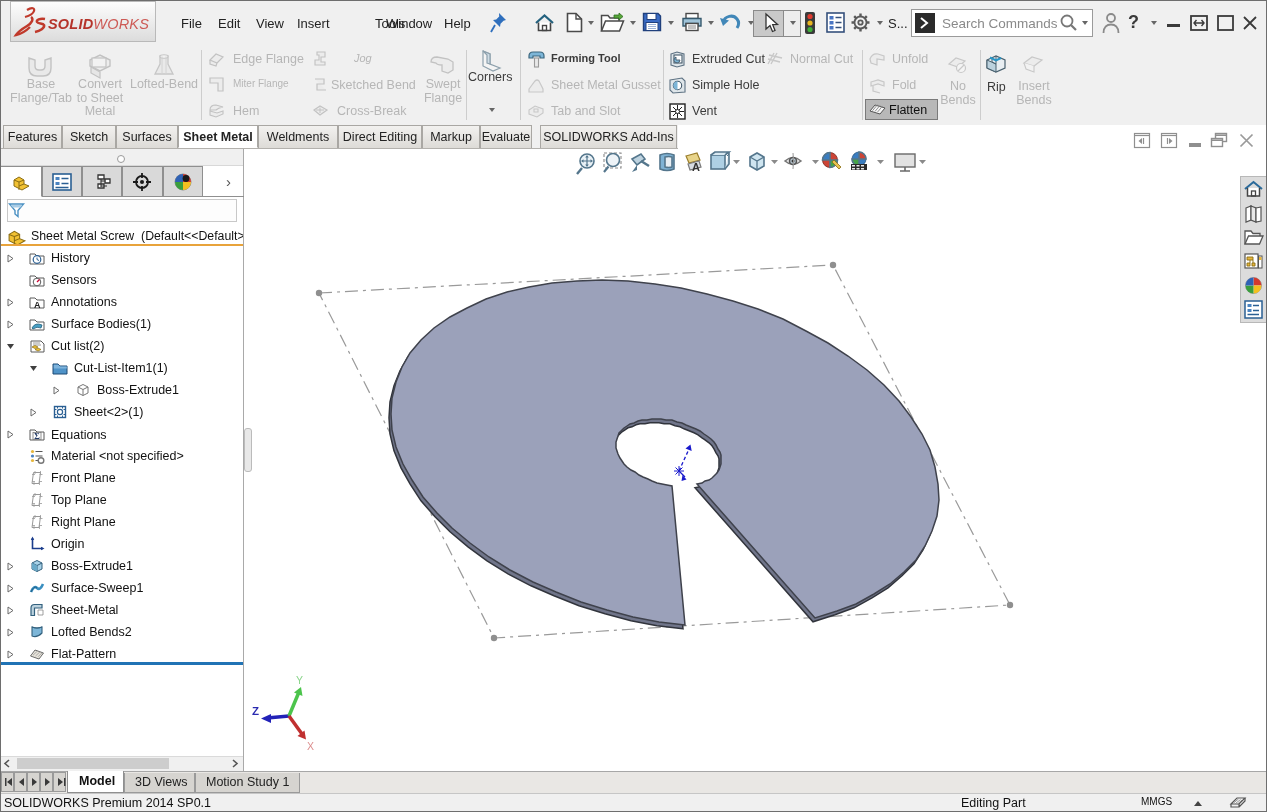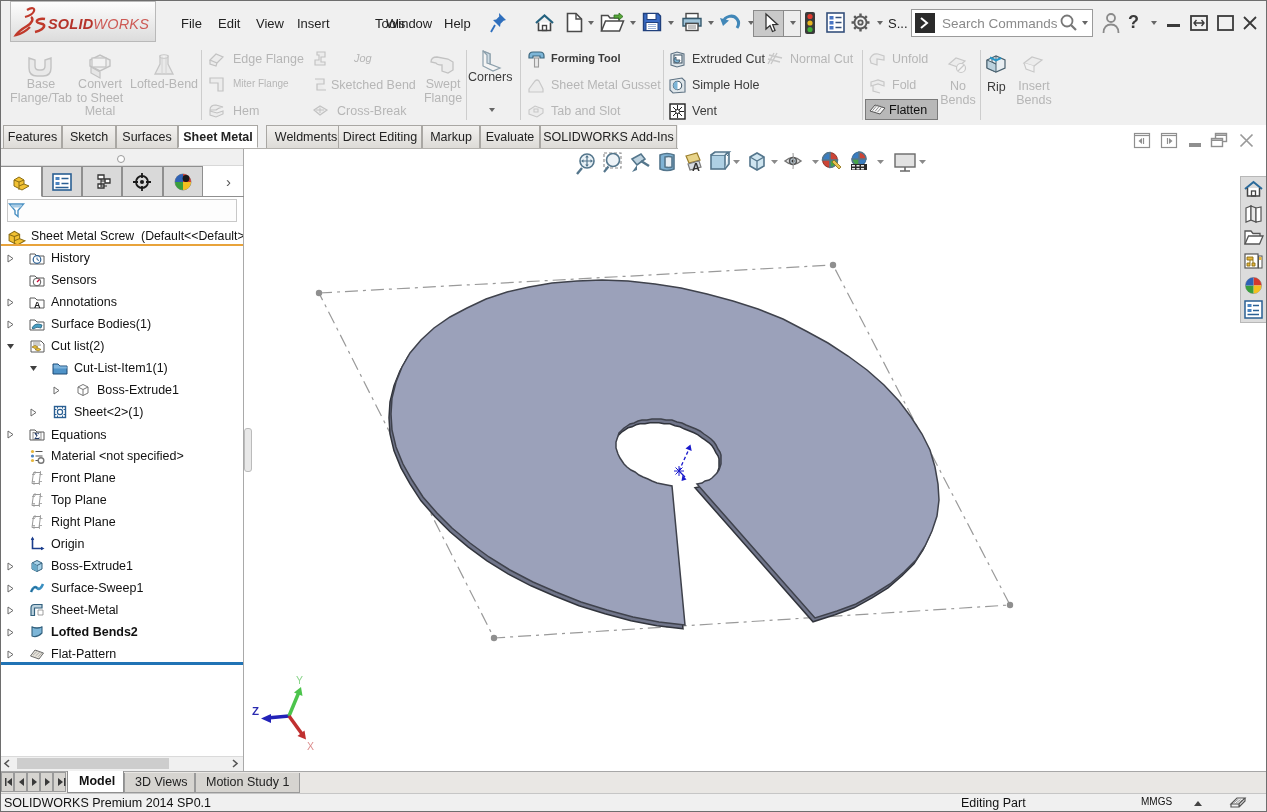--- a/index.html
+++ b/index.html
@@ -282,24 +282,24 @@
 <div class="sep" style="left:520px;"></div>
 <div class="sep" style="left:663px;"></div>
 <div class="sep" style="left:862px;"></div>
 <div class="sep" style="left:980px;"></div>
 
 <div class="abs" style="left:0;top:125px;width:1267px;height:24px;background:#f0f0f0;border-bottom:1px solid #b3b1ad;box-sizing:border-box;"></div>
 <div class="rtab" style="left:3px;width:59px;">Features</div>
 <div class="rtab" style="left:62px;width:54px;">Sketch</div>
 <div class="rtab" style="left:116px;width:62px;">Surfaces</div>
 <div class="rtab" style="left:178px;width:80px;background:#fff;border-bottom:1px solid #fff;font-weight:bold;">Sheet Metal</div>
-<div class="rtab" style="left:258px;width:80px;margin-left:8px;">Weldments</div>
+<div class="rtab" style="left:258px;width:80px;">Weldments</div>
 <div class="rtab" style="left:338px;width:84px;">Direct Editing</div>
 <div class="rtab" style="left:422px;width:58px;">Markup</div>
-<div class="rtab" style="left:480px;width:60px;">Evaluate</div>
+<div class="rtab" style="left:480px;width:52px;">Evaluate</div>
 <div class="rtab" style="left:540px;width:137px;">SOLIDWORKS Add-Ins</div>
 <div class="abs" style="left:678px;top:125px;width:588px;height:24px;background:#fff;"></div>
 
 <svg style="left:1134px;top:133px;" width="16" height="15" viewBox="0 0 16 15">
   <rect x="0.5" y="0.5" width="15" height="14" fill="#fff" stroke="#8f8f8f" stroke-width="1.2"></rect>
   <path d="M1 2.5 h14" stroke="#8f8f8f" stroke-width="1.2"></path>
   <path d="M8 5 L4.5 8 L8 11 Z" fill="#8f8f8f"></path>
     <path d="M9.5 5 v6" stroke="#8f8f8f" stroke-width="1.2"></path>
 </svg>
 <svg style="left:1161px;top:133px;" width="16" height="15" viewBox="0 0 16 15">
@@ -515,21 +515,21 @@
     <path d="M9 8 h5 v5 h-5 z" fill="#fff" stroke="#888" stroke-width="0.8"></path>
   </svg>
 <div class="row" style="left:51px;top:599px;">Sheet-Metal</div>
 <svg style="left:7px;top:628px;" width="7" height="9" viewBox="0 0 7 9">
     <path d="M1 1 L6 4.5 L1 8 Z" fill="#fdfdfd" stroke="#6a6a6a"></path>
   </svg>
 <svg style="left:29px;top:624px;" width="16" height="16" viewBox="0 0 16 16">
     <path d="M3 3 Q8 5 13 3 L13 9 Q8 14 3 12 Z" fill="#7db6d8" stroke="#33617e" stroke-width="1.1"></path>
     <path d="M3 3 Q8 5 13 3" fill="none" stroke="#33617e" stroke-width="1.1"></path>
   </svg>
-<div class="row" style="left:51px;top:621px;font-weight:bold;">Lofted Bends2</div>
+<div class="row" style="left:51px;top:621px;">Lofted Bends2</div>
 <svg style="left:7px;top:650px;" width="7" height="9" viewBox="0 0 7 9">
     <path d="M1 1 L6 4.5 L1 8 Z" fill="#fdfdfd" stroke="#6a6a6a"></path>
   </svg>
 <svg style="left:29px;top:646px;" width="16" height="16" viewBox="0 0 16 16">
     <path d="M1.5 10 L6 4 L14.5 7 L10 13 Z" fill="#e8e4da" stroke="#6a6a6a"></path>
     <path d="M4 9.2 L8.5 5 M6.5 10 L11 5.8 M9 10.8 L13 6.8" stroke="#9a9a9a" stroke-width="0.8"></path>
   </svg>
 <div class="row" style="left:51px;top:643px;">Flat-Pattern</div>
 
 <svg style="left:244px;top:149px;" width="1023" height="622" viewBox="0 0 1023 622">

